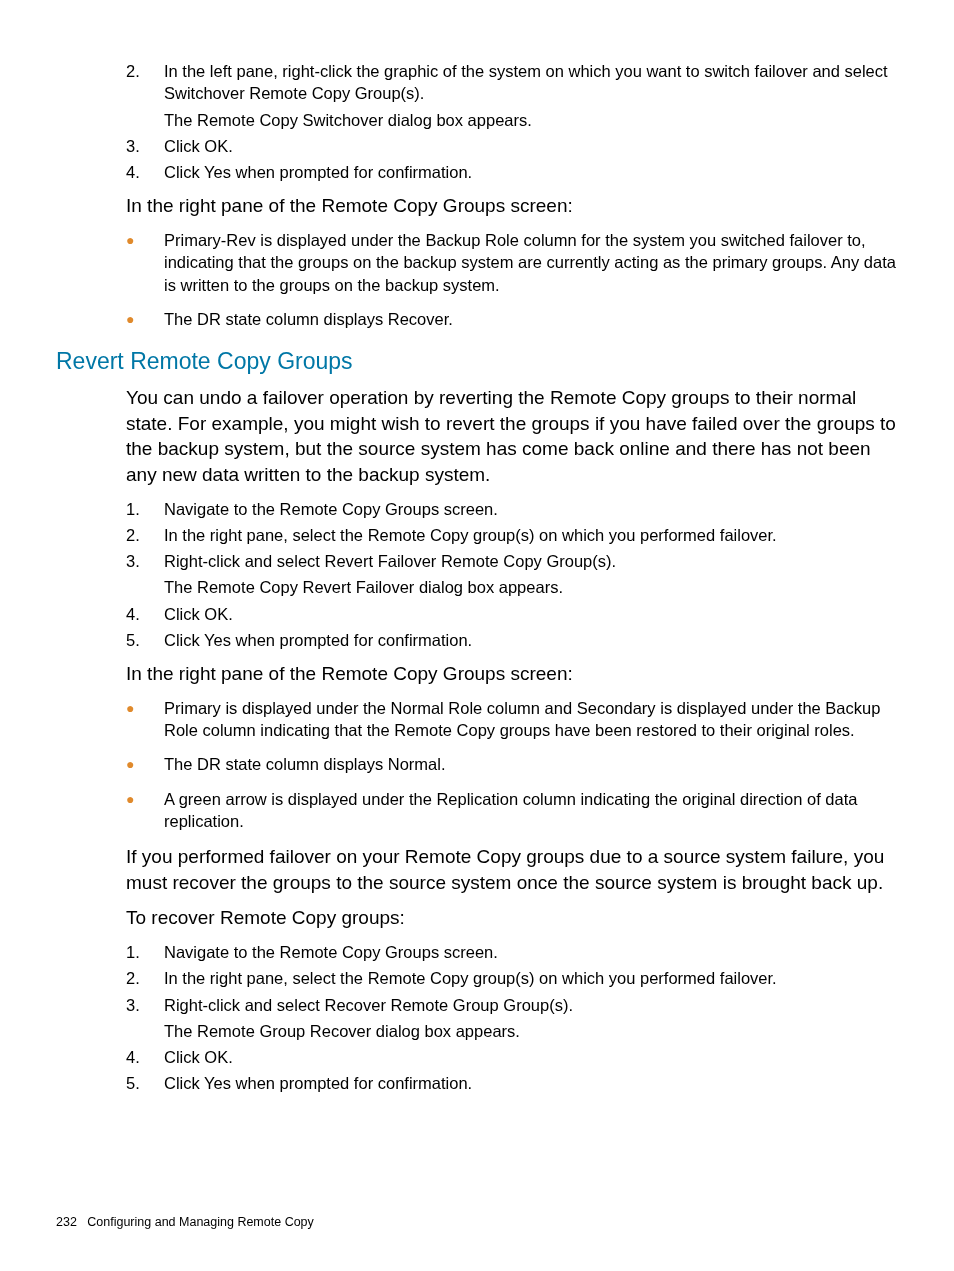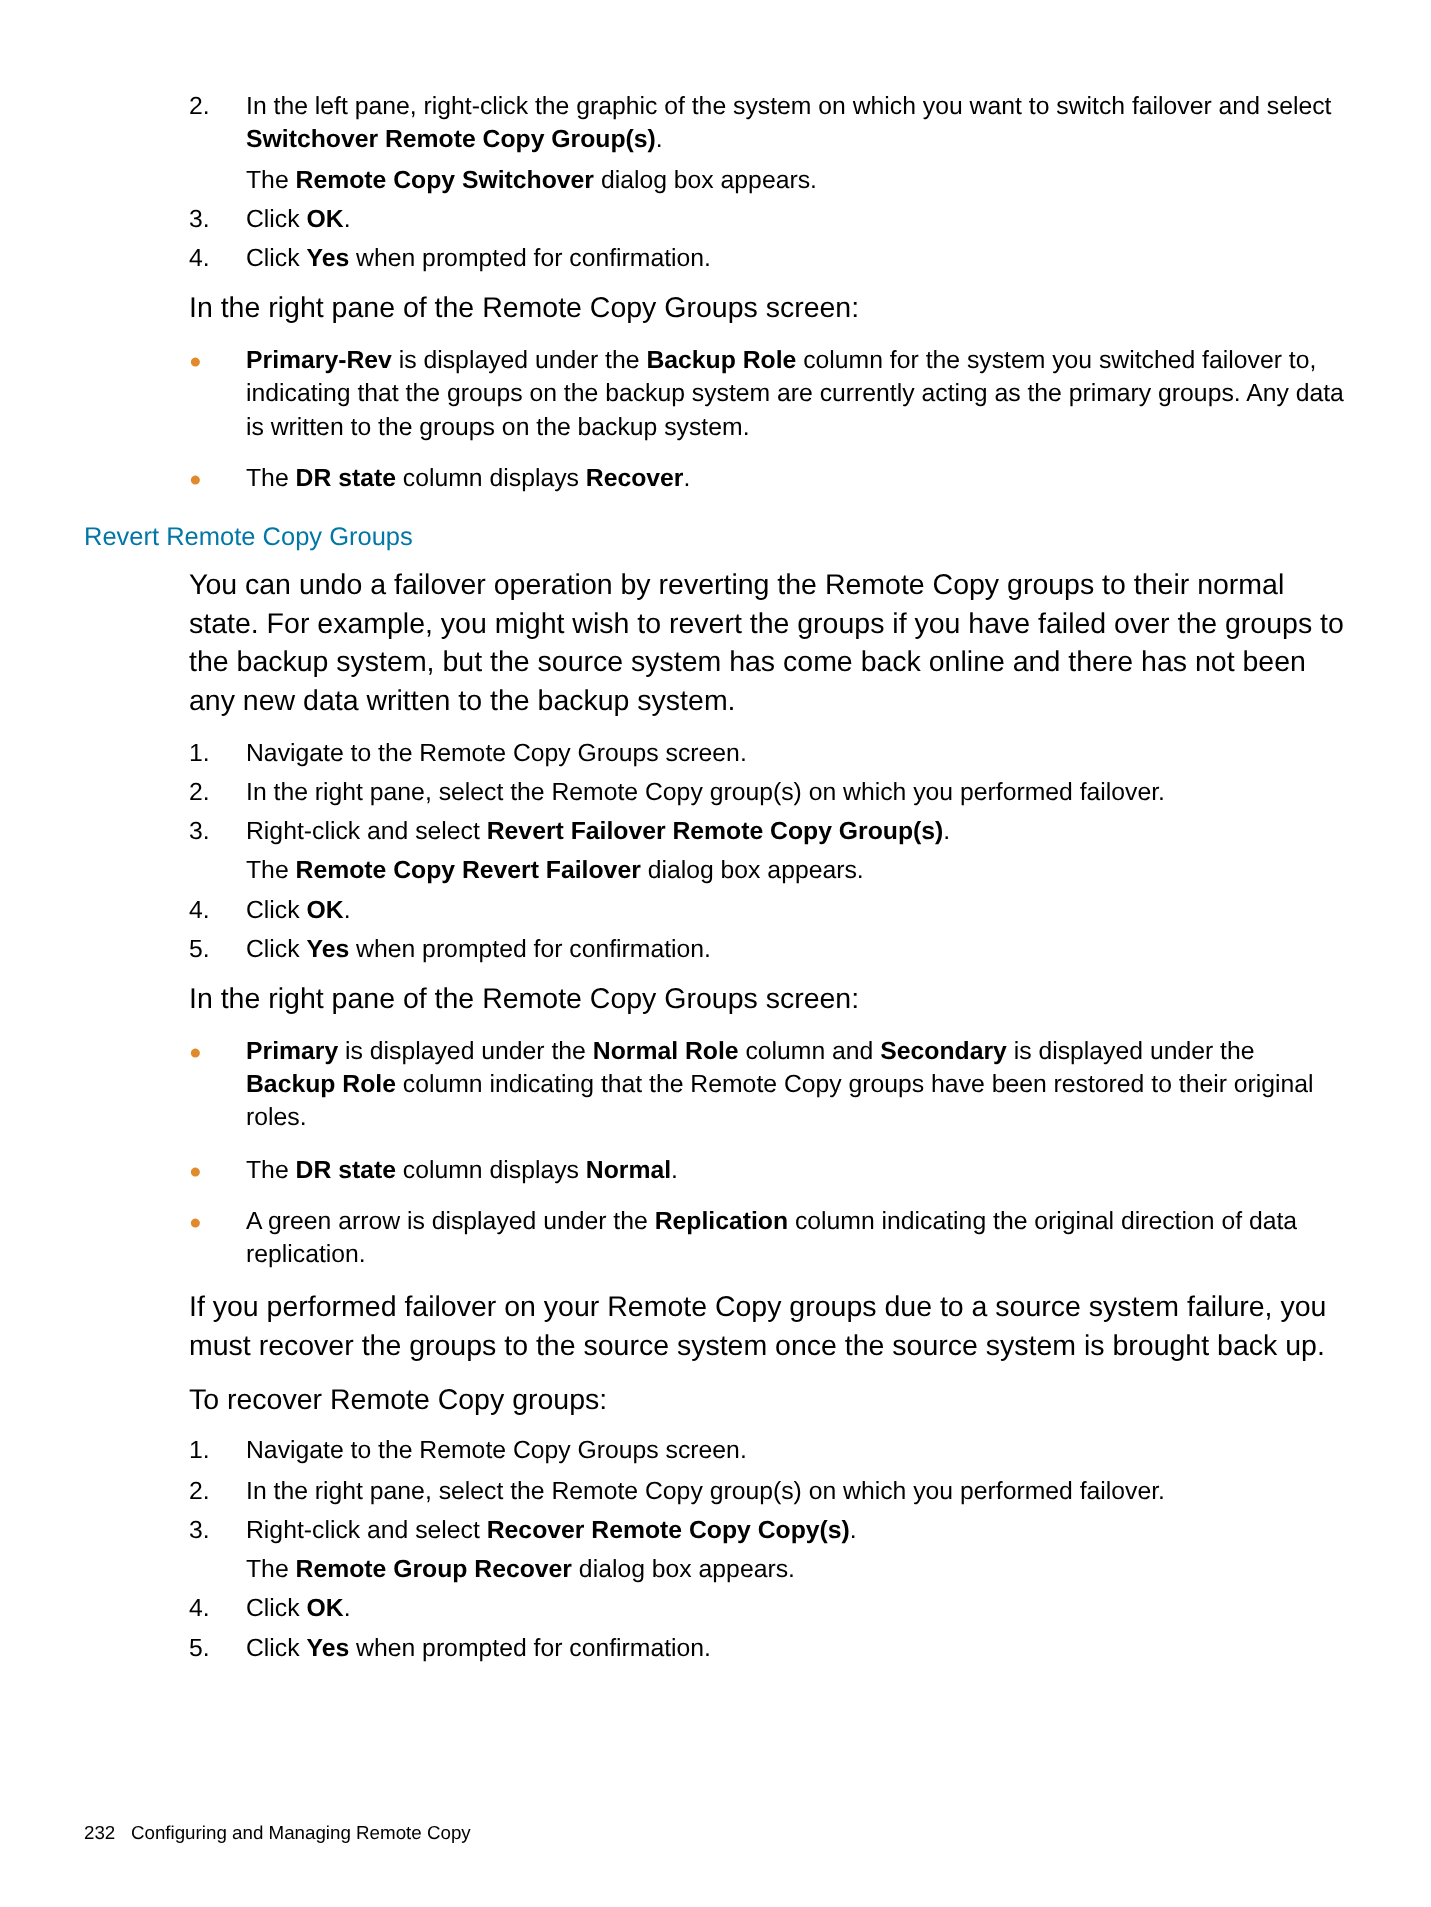--- a/index.html
+++ b/index.html
@@ -54,24 +54,24 @@
     font-size: 14px;
     padding-top: 2px;
   }
   .ul-body {
     flex: 1;
   }
   h2.section-heading {
     font-family: Arial, Helvetica, sans-serif;
     font-weight: 400;
     color: #0077a6;
-    font-size: 17px;
+    font-size: 23px;
     margin: 18px 0 10px 0;
   }
-  b { font-weight: 700; }
+  b { font-weight: 400; }
   .footer {
     position: absolute;
     bottom: 42px;
     left: 56px;
     font-size: 12.5px;
     color: #000;
   }
 </style>
 </head>
 <body>
@@ -152,21 +152,21 @@
       <div class="ol-row">
         <div class="ol-num">1.</div>
         <div class="ol-body">Navigate to the Remote Copy Groups screen.</div>
       </div>
       <div class="ol-row">
         <div class="ol-num">2.</div>
         <div class="ol-body">In the right pane, select the Remote Copy group(s) on which you performed failover.</div>
       </div>
       <div class="ol-row">
         <div class="ol-num">3.</div>
-        <div class="ol-body">Right-click and select <b>Recover Remote Copy Copy(s)</b>.<div class="ol-sub">The <b>Remote Group Recover</b> dialog box appears.</div></div>
+        <div class="ol-body">Right-click and select <b>Recover Remote Group Group(s)</b>.<div class="ol-sub">The <b>Remote Group Recover</b> dialog box appears.</div></div>
       </div>
       <div class="ol-row">
         <div class="ol-num">4.</div>
         <div class="ol-body">Click <b>OK</b>.</div>
       </div>
       <div class="ol-row">
         <div class="ol-num">5.</div>
         <div class="ol-body">Click <b>Yes</b> when prompted for confirmation.</div>
       </div>
     </div>

